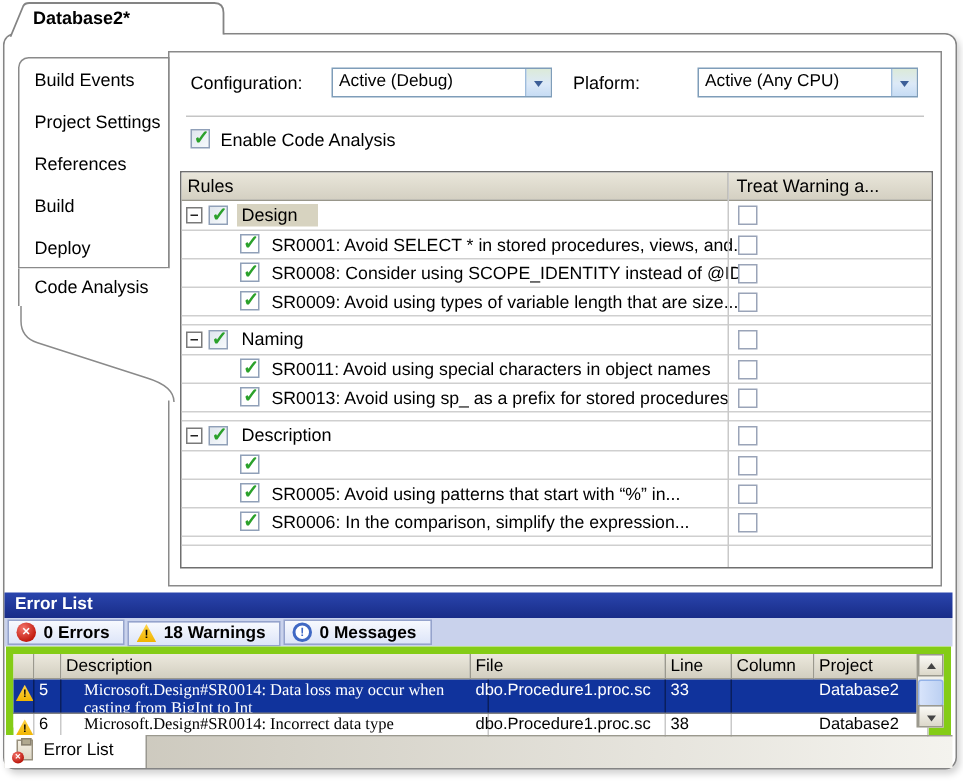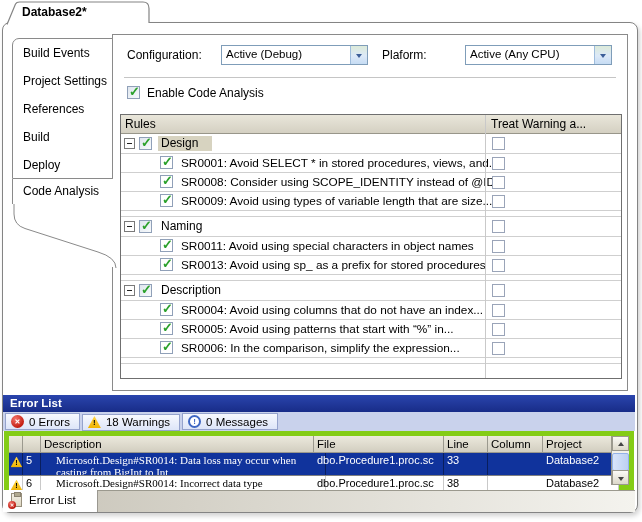--- a/index.html
+++ b/index.html
@@ -70,21 +70,21 @@
   .r-label { position:absolute; left:60px; top:2px; font-size:11.8px; white-space:nowrap; }
   .tw-cb { position:absolute; left:371px; top:3px; }
 
   
   .el-title { position:absolute; left:0; top:372px; width:632px; height:17px;
               background:linear-gradient(#2a45ad,#182c88); color:#fff; font-weight:bold;
               font-size:11.5px; line-height:17px; padding-left:7px; }
   .el-toolbar { position:absolute; left:0; top:389px; width:632px; height:19px; background:#c9d2ec; }
   .el-btn { position:relative; display:inline-flex; align-items:center; gap:5px; height:17px; top:1px;
             margin-left:2px; padding:0 9px 0 5px; background:linear-gradient(#f7f9fe,#dde5f8);
-            border:1px solid #95a3cc; font-size:11.5px; cursor:default; }
+            border:1px solid #95a3cc; font-size:11.5px; cursor:default;font-weight:bold; }
   .ic-err { width:13px; height:13px; border-radius:50%;
             background:radial-gradient(circle at 35% 30%, #f3736a, #c0170b 75%);
             position:relative; flex:0 0 auto; }
   .ic-err::after { content:"\2715"; position:absolute; left:0; right:0; top:0; bottom:0;
             color:#fff; font-size:7px; font-weight:bold; line-height:13px; text-align:center; }
   .ic-warn { width:13px; height:12px; clip-path:polygon(50% 0,100% 100%,0 100%);
             background:linear-gradient(#ffd54a,#f0b400); position:relative; flex:0 0 auto; }
   .ic-warn::after { content:"!"; position:absolute; left:0; right:0; bottom:0; text-align:center;
             font-size:8px; font-weight:bold; color:#000; line-height:11px; }
   .ic-msg { width:13px; height:13px; border-radius:50%; border:2px solid #3f68c4; background:#fff;
@@ -227,21 +227,20 @@
             </div>
             <div class="t-row sp-row"></div>
             <div class="t-row g-row">
               <span class="minus"></span>
               <span class="cb checked shade g-cb"></span>
               <span class="g-label">Description</span>
               <span class="cb empty tw-cb"></span>
             </div>
             <div class="t-row r-row">
               <span class="cb checked r-cb"></span>
-              <span class="r-label">SR0004: Avoid using columns that do not have an index...</span>
               <span class="cb empty tw-cb"></span>
             </div>
             <div class="t-row r-row">
               <span class="cb checked r-cb"></span>
               <span class="r-label">SR0005: Avoid using patterns that start with “%” in...</span>
               <span class="cb empty tw-cb"></span>
             </div>
             <div class="t-row r-row">
               <span class="cb checked r-cb"></span>
               <span class="r-label">SR0006: In the comparison, simplify the expression...</span>

